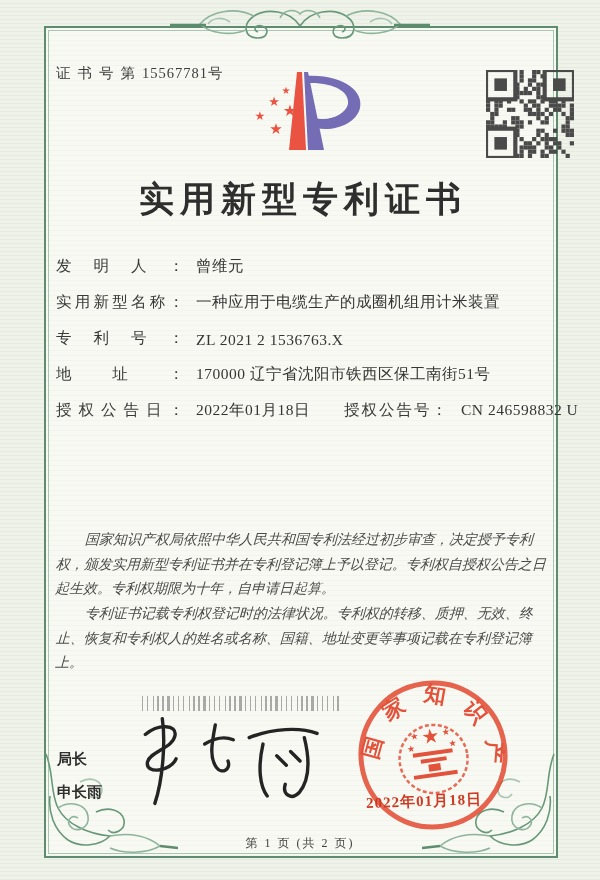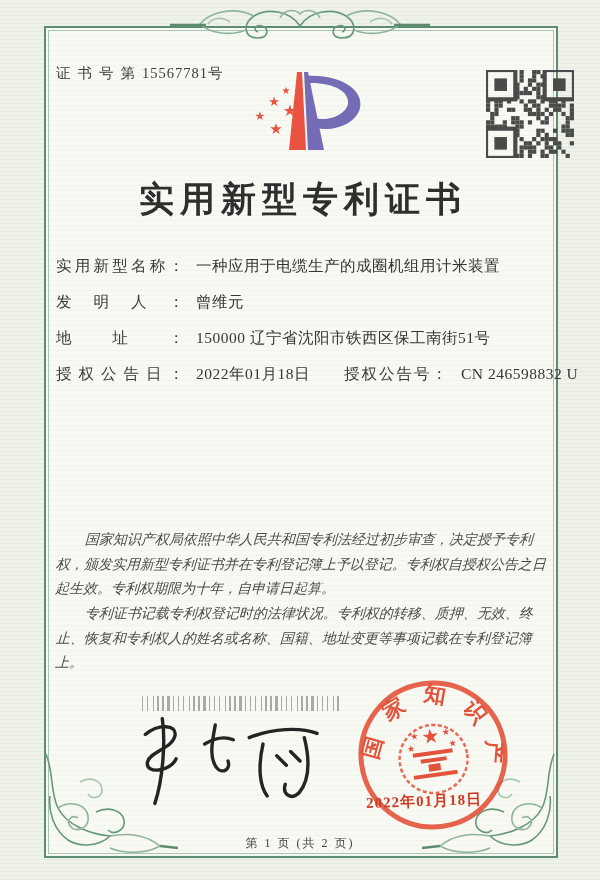--- a/index.html
+++ b/index.html
@@ -274,27 +274,30 @@
         <rect x="41.900000000000006" y="83.80000000000001" width="4.19" height="4.19" fill="#4a4a4a"></rect>
         <rect x="54.470000000000006" y="83.80000000000001" width="4.19" height="4.19" fill="#4a4a4a"></rect>
         <rect x="58.660000000000004" y="83.80000000000001" width="4.19" height="4.19" fill="#4a4a4a"></rect>
         <rect x="79.61000000000001" y="83.80000000000001" width="4.19" height="4.19" fill="#4a4a4a"></rect>
       </svg></div>
 
   <div class="title">实用新型专利证书</div>
 
   <div class="fields">
     <div class="frow">
+      <span class="lbl">发明人：</span><span class="val">曾维元</span>
+    </div>
+    <div class="frow">
       <span class="lbl">实用新型名称：</span><span class="val">一种应用于电缆生产的成圈机组用计米装置</span>
     </div>
     <div class="frow">
-      <span class="lbl">发明人：</span><span class="val">曾维元</span>
-    </div>
-    <div class="frow">
-      <span class="lbl">地址：</span><span class="val">150000 辽宁省沈阳市铁西区保工南街51号</span>
+      <span class="lbl">专利号：</span><span class="val">ZL 2021 2 1536763.X</span>
+    </div>
+    <div class="frow">
+      <span class="lbl">地址：</span><span class="val">170000 辽宁省沈阳市铁西区保工南街51号</span>
     </div>
     <div class="frow">
       <span class="lbl">授权公告日：</span><span class="val">2022年01月18日</span><span class="pair2"><span class="lbl">授权公告号：</span><span class="val">CN 246598832 U</span></span>
     </div>
   </div>
 
   <div class="paras">
     <p>国家知识产权局依照中华人民共和国专利法经过初步审查，决定授予专利权，颁发实用新型专利证书并在专利登记簿上予以登记。专利权自授权公告之日起生效。专利权期限为十年，自申请日起算。</p>
     <p>专利证书记载专利权登记时的法律状况。专利权的转移、质押、无效、终止、恢复和专利权人的姓名或名称、国籍、地址变更等事项记载在专利登记簿上。</p>
   </div>
@@ -334,20 +337,24 @@
       <rect x="159" y="0" width="2" height="15" fill="#6a6a6a"></rect>
       <rect x="164" y="0" width="2" height="15" fill="#6a6a6a"></rect>
       <rect x="169" y="0" width="3" height="15" fill="#6a6a6a"></rect>
       <rect x="175" y="0" width="1" height="15" fill="#6a6a6a"></rect>
       <rect x="180" y="0" width="1" height="15" fill="#6a6a6a"></rect>
       <rect x="185" y="0" width="1" height="15" fill="#6a6a6a"></rect>
       <rect x="191" y="0" width="1" height="15" fill="#6a6a6a"></rect>
       <rect x="195" y="0" width="2" height="15" fill="#6a6a6a"></rect>
     </svg>
 
+  <div class="director">
+    <div>局长</div>
+    <div>申长雨</div>
+  </div>
 
   <svg class="signature" viewBox="0 0 200 100">
     <g fill="none" stroke="#242424" stroke-width="3.2" stroke-linecap="round">
       <path d="M38,10 C41,30 39,66 31,90"></path>
       <path d="M22,25 C34,15 52,15 50,26 C48,38 26,41 24,51 C22,63 46,60 51,48"></path>
       <path d="M88,16 C85,32 82,46 89,56 C94,63 103,58 100,50"></path>
       <path d="M78,34 C88,28 98,27 105,30"></path>
       <path d="M120,28 C142,19 168,18 184,24"></path>
       <path d="M133,34 C128,56 130,74 137,83"></path>
       <path d="M172,28 C177,48 177,68 167,80 C160,87 151,82 154,72"></path>

